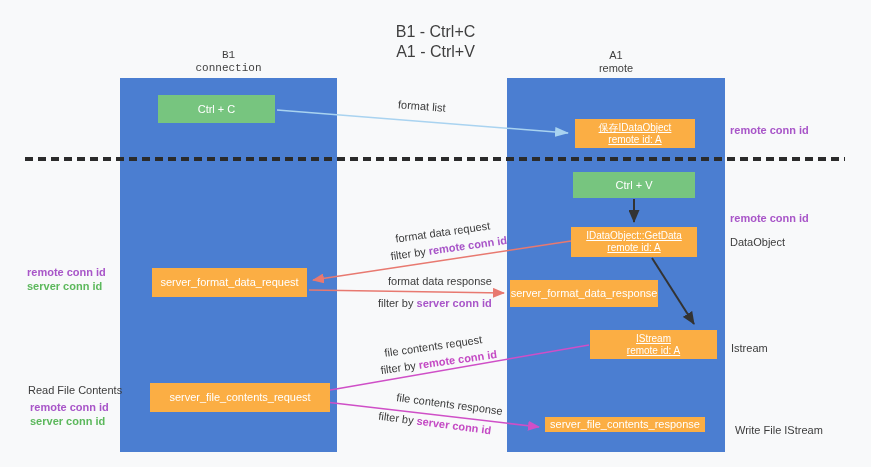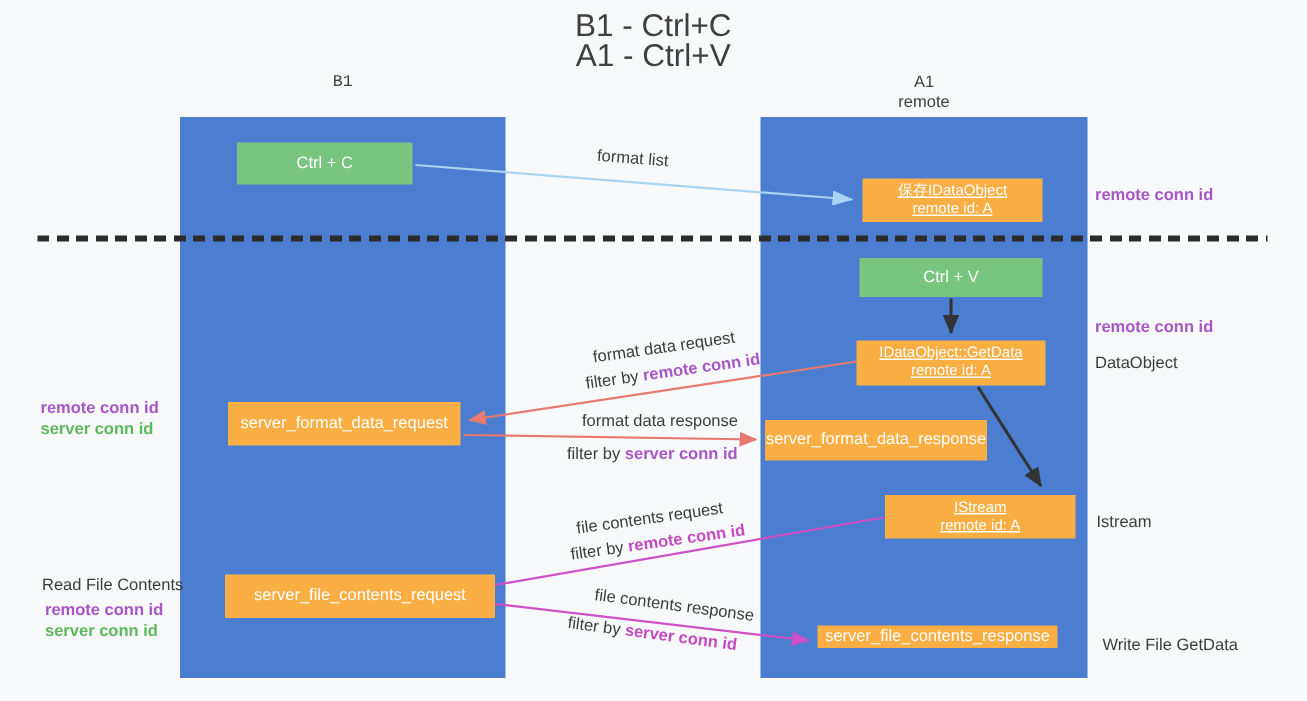--- a/index.html
+++ b/index.html
@@ -9,23 +9,23 @@
   }
   #canvas{
     position:relative;
     width:871px;height:467px;
     background:#f8f9fa;
     overflow:hidden;
     font-family:"Liberation Sans", sans-serif;
   }
   .abs{position:absolute;}
   .title{
-    left:0;right:0;top:8px;
+    left:0;right:0;top:22px;
     text-align:center;
-    font-size:21px;line-height:20px;
+    font-size:16px;line-height:20px;
     color:#3f3f3f;
   }
   .col-header{
     text-align:center;
     font-size:11px;line-height:13px;
     color:#3f3f3f;
   }
   .lifeline{
     background:#4b7ed1;
   }
@@ -63,20 +63,21 @@
 
 <div id="canvas">
 
   <div class="abs title">
     <div>B1 - Ctrl+C</div>
     <div>A1 - Ctrl+V</div>
   </div>
 
   <div class="abs col-header" style="left:120px;top:49px;width:217px;font-family:Liberation Mono, monospace;">
     <div>B1</div>
+    <div>connection</div>
   </div>
   <div class="abs col-header" style="left:507px;top:49px;width:218px;">
     <div>A1</div>
     <div>remote</div>
   </div>
 
   <div class="abs lifeline" style="left:120px;top:78px;width:217px;height:374px;"></div>
   <div class="abs lifeline" style="left:507px;top:78px;width:218px;height:374px;"></div>
 
   <div class="abs dashed-divider" style="left:25px;top:157px;width:820px;"></div>
@@ -156,21 +157,21 @@
 
   <div class="abs flow-label rot-dn2" style="left:396px;top:398px;">file contents response</div>
   <div class="abs flow-label rot-dn2" style="left:378px;top:417px;">
     <span>filter by </span><span class="magenta">server conn id</span>
   </div>
 
   <div class="abs side-label purple" style="left:730px;top:124px;">remote conn id</div>
   <div class="abs side-label purple" style="left:730px;top:212px;">remote conn id</div>
   <div class="abs side-label" style="left:730px;top:236px;">DataObject</div>
   <div class="abs side-label" style="left:731px;top:342px;">Istream</div>
-  <div class="abs side-label" style="left:735px;top:424px;">Write File GetData</div>
+  <div class="abs side-label" style="left:735px;top:424px;">Write File IStream</div>
 
   <div class="abs side-label purple" style="left:27px;top:266px;">remote conn id</div>
   <div class="abs side-label greenlbl" style="left:27px;top:280px;">server conn id</div>
   <div class="abs side-label" style="left:28px;top:384px;">Read File Contents</div>
   <div class="abs side-label purple" style="left:30px;top:401px;">remote conn id</div>
   <div class="abs side-label greenlbl" style="left:30px;top:415px;">server conn id</div>
 
 </div>
 
 </body></html>

